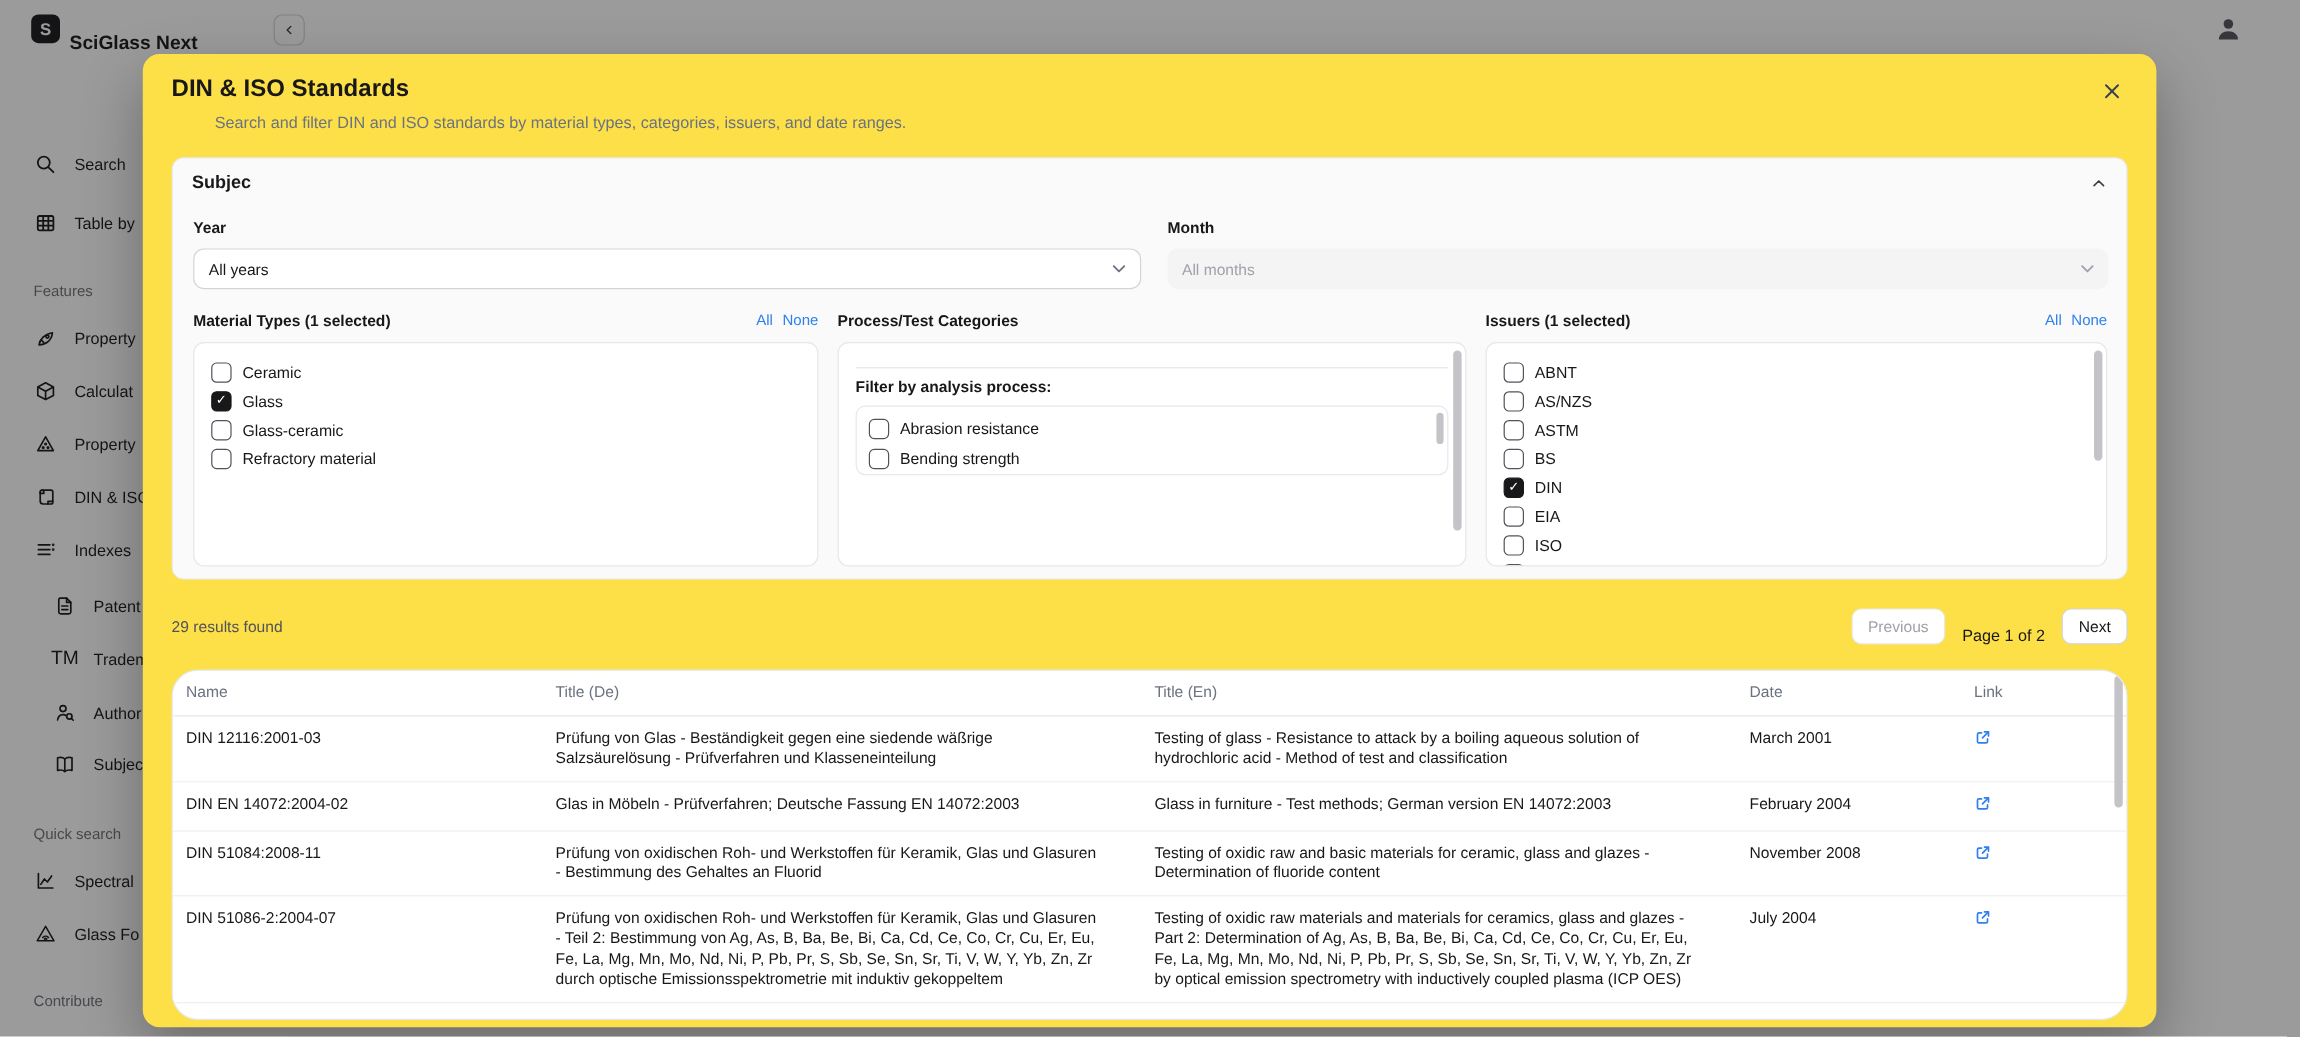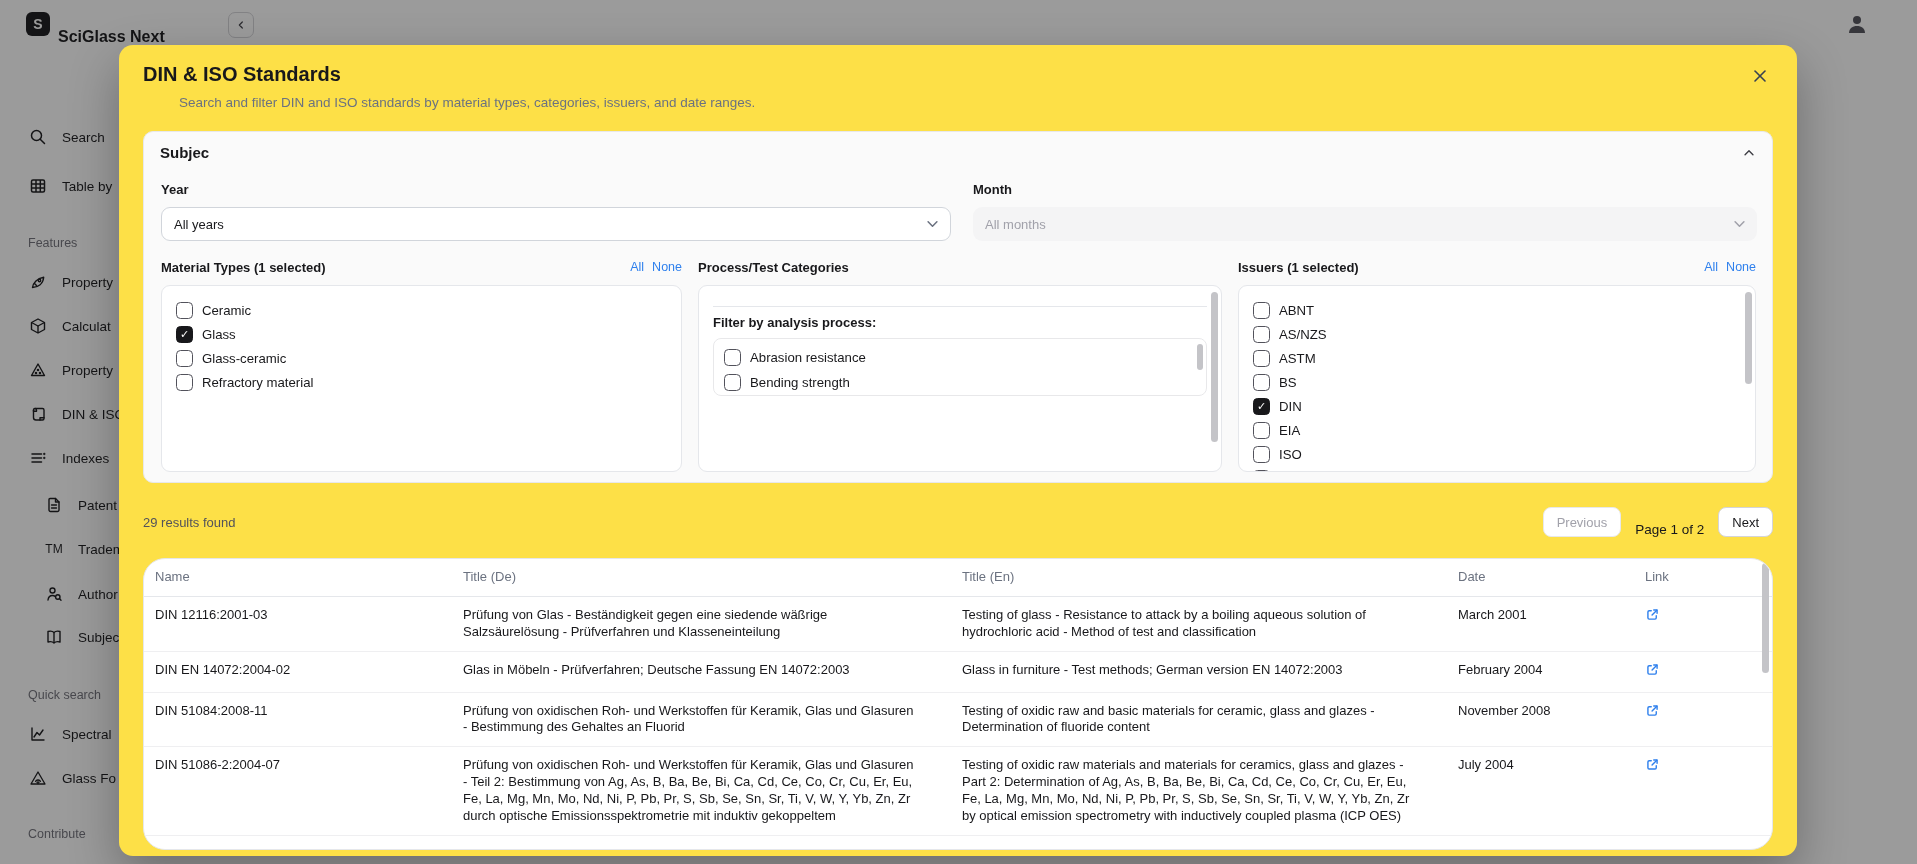--- a/index.html
+++ b/index.html
@@ -15,21 +15,21 @@
         border-radius:7px;background:#fff;display:flex;align-items:center;justify-content:center;color:#3f3f46;}
   .avatar{position:absolute;left:1845px;top:12px;width:24px;height:24px;color:#52525b;}
   
   .sidebar{position:absolute;left:0;top:48px;width:240px;height:816px;background:#fff;}
   .srow{position:absolute;height:26px;display:flex;align-items:center;gap:0;}
   .srow .ic{position:absolute;left:28px;width:20px;height:20px;color:#18181b;display:flex;align-items:center;justify-content:center;}
   .srow .lb{position:absolute;left:62px;font-size:13.5px;font-weight:500;white-space:nowrap;}
   .srow.indent .ic{left:44px;}
   .srow.indent .lb{left:78px;}
   .ssec{position:absolute;left:28px;font-size:12.5px;color:#71717a;white-space:nowrap;}
-  .tm-ic{font-size:12px;font-weight:500;letter-spacing:0;}
+  .tm-ic{font-size:16px;font-weight:500;letter-spacing:0;}
   
   .overlay{position:absolute;inset:0;background:rgba(17,17,17,0.42);z-index:10;}
   .modal{position:absolute;left:119px;top:45px;width:1678px;height:811px;background:#fde047;border-radius:14px;
          box-shadow:0 20px 50px rgba(0,0,0,.3);z-index:20;overflow:hidden;}
   .m-title{position:absolute;left:24px;top:18px;font-size:20px;font-weight:700;}
   .m-sub{position:absolute;left:24px;top:50px;font-size:13.5px;color:#6b7280;margin-left:36px;}
   .m-close{position:absolute;right:24px;top:18px;width:26px;height:26px;color:#374151;display:flex;
            align-items:center;justify-content:center;cursor:pointer;}
   
   .fcard{position:absolute;left:24px;top:86px;width:1630px;height:352px;background:#fafafa;

